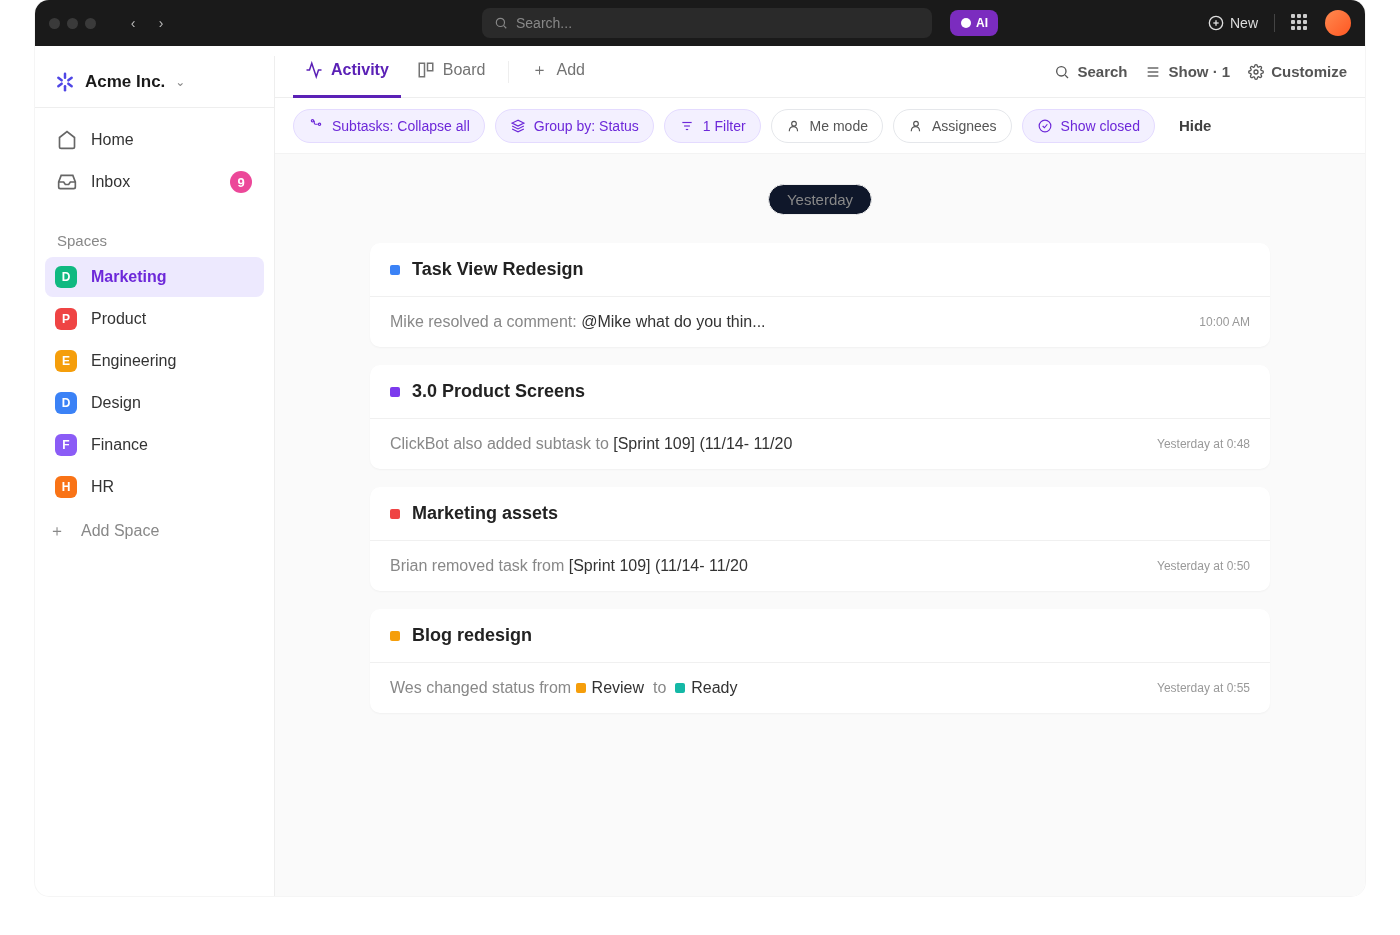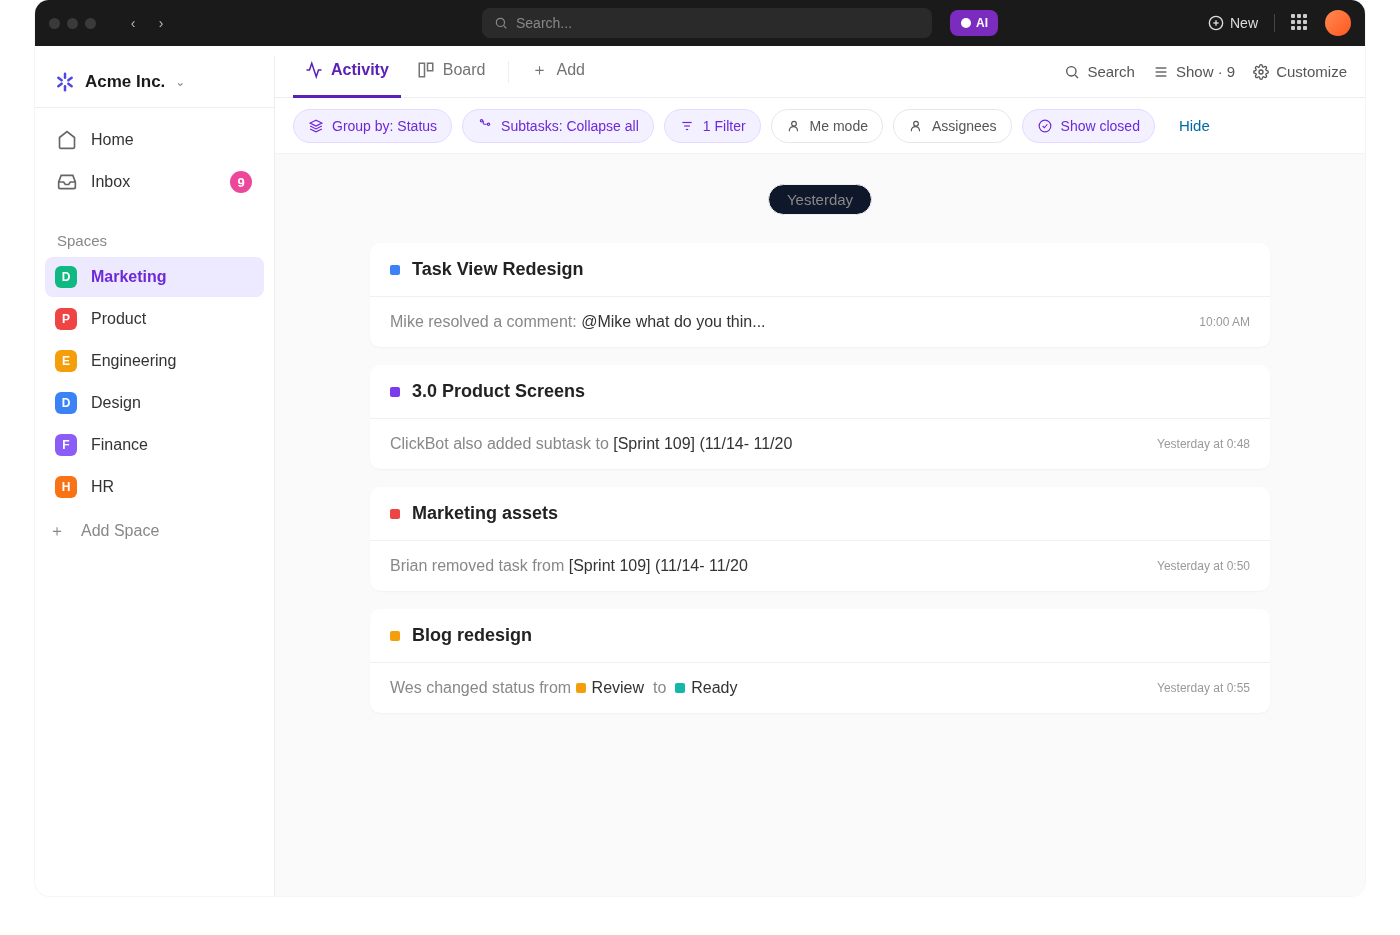--- a/index.html
+++ b/index.html
@@ -43,28 +43,28 @@
 .addspace .plus { width:20px; height:20px; display:flex; align-items:center; justify-content:center;}
 
 
 .main { flex:1; display:flex; flex-direction:column; background:#fff;}
 .tabs { height:52px; border-bottom:1px solid #eee; display:flex; align-items:center; padding:0 18px; gap:4px;}
 .tab { height:52px; display:flex; align-items:center; gap:8px; padding:0 12px; color:#737373; font-size:16px; font-weight:500; cursor:pointer; border-bottom:3px solid transparent;}
 .tab.active { color:#5b21b6; border-bottom-color:#5b21b6; font-weight:700;}
 .tab .ico { width:18px; height:18px; display:flex; align-items:center; justify-content:center;}
 .tabsep { width:1px; height:22px; background:#eee; margin:0 6px;}
 .tabs-right { margin-left:auto; display:flex; align-items:center; gap:18px; color:#555; font-size:15px;}
-.tabs-right .item { display:flex; align-items:center; gap:7px; cursor:pointer;}
+.tabs-right .item { display:flex; align-items:center; gap:7px; cursor:pointer;font-weight:bold;}
 
 
 .filters { height:56px; display:flex; align-items:center; padding:0 18px; gap:10px; border-bottom:1px solid #f3f3f3;}
 .pill { height:34px; border:1px solid #e5e7eb; border-radius:18px; display:flex; align-items:center; gap:8px; padding:0 14px; font-size:14px; color:#555; cursor:pointer; background:#fff;}
 .pill.purple { background:#f3f0ff; border-color:#e4dbff; color:#6d28d9;}
 .pill .ico { width:16px; height:16px; display:flex; align-items:center; justify-content:center;}
-.hidebtn { margin-left:14px; color:#0369a1; font-size:15px; cursor:pointer;}
+.hidebtn { margin-left:14px; color:#404040; font-size:15px; cursor:pointer;font-weight:bold;}
 
 
 .content { flex:1; background:#fafafa; padding:30px 0; overflow:auto;}
 .daylabel { margin:0 auto 28px; width:fit-content; background:#0f172a; border:1px solid #eee; border-radius:18px; padding:6px 18px; color:#888; font-size:15px;}
 .cards { width:900px; margin:0 auto; display:flex; flex-direction:column; gap:18px;}
 .card { background:#fff; border-radius:10px; box-shadow:0 1px 2px rgba(0,0,0,0.04);}
 .card-head { padding:16px 20px; display:flex; align-items:center; gap:12px;}
 .bullet { width:10px; height:10px; border-radius:2px;}
 .card-title { font-size:18px; font-weight:700; color:#222;}
 .card-body { border-top:1px solid #f0f0f0; padding:16px 20px; display:flex; align-items:center; font-size:16px; color:#888;}
@@ -226,52 +226,52 @@
                 <line x1="21" y1="21" x2="16.65" y2="16.65"></line>
               </svg>
             <span>Search</span>
           </div>
           <div class="item">
             <svg width="16" height="16" viewBox="0 0 24 24" fill="none" stroke="currentColor" stroke-width="2">
                 <line x1="4" y1="6" x2="20" y2="6"></line>
                 <line x1="4" y1="12" x2="20" y2="12"></line>
                 <line x1="4" y1="18" x2="20" y2="18"></line>
               </svg>
-            <span>Show · 9</span>
+            <span>Show · 1</span>
           </div>
           <div class="item">
             <svg width="16" height="16" viewBox="0 0 24 24" fill="none" stroke="currentColor" stroke-width="2">
                 <circle cx="12" cy="12" r="3"></circle>
                 <path d="M19.4 15a1.65 1.65 0 00.33 1.82l.06.06a2 2 0 11-2.83 2.83l-.06-.06a1.65 1.65 0 00-1.82-.33 1.65 1.65 0 00-1 1.51V21a2 2 0 01-4 0v-.09A1.65 1.65 0 009 19.4a1.65 1.65 0 00-1.82.33l-.06.06a2 2 0 11-2.83-2.83l.06-.06a1.65 1.65 0 00.33-1.82 1.65 1.65 0 00-1.51-1H3a2 2 0 010-4h.09A1.65 1.65 0 004.6 9a1.65 1.65 0 00-.33-1.82l-.06-.06a2 2 0 112.83-2.83l.06.06a1.65 1.65 0 001.82.33H9a1.65 1.65 0 001-1.51V3a2 2 0 014 0v.09a1.65 1.65 0 001 1.51 1.65 1.65 0 001.82-.33l.06-.06a2 2 0 112.83 2.83l-.06.06a1.65 1.65 0 00-.33 1.82V9a1.65 1.65 0 001.51 1H21a2 2 0 010 4h-.09a1.65 1.65 0 00-1.51 1z"></path>
               </svg>
             <span>Customize</span>
           </div>
         </div>
       </div>
 
       <div class="filters">
         <div class="pill purple">
           <span class="ico">
               <svg width="14" height="14" viewBox="0 0 24 24" fill="none" stroke="currentColor" stroke-width="2">
+                <path d="M9 3v4a2 2 0 002 2h4"></path>
+                <circle cx="6" cy="3" r="2"></circle>
+                <circle cx="18" cy="9" r="2"></circle>
+              </svg>
+            </span>
+          <span>Subtasks: Collapse all</span>
+        </div>
+        <div class="pill purple">
+          <span class="ico">
+              <svg width="14" height="14" viewBox="0 0 24 24" fill="none" stroke="currentColor" stroke-width="2">
                 <polygon points="12 2 2 7 12 12 22 7 12 2"></polygon>
                 <polyline points="2 17 12 22 22 17"></polyline>
                 <polyline points="2 12 12 17 22 12"></polyline>
               </svg>
             </span>
           <span>Group by: Status</span>
-        </div>
-        <div class="pill purple">
-          <span class="ico">
-              <svg width="14" height="14" viewBox="0 0 24 24" fill="none" stroke="currentColor" stroke-width="2">
-                <path d="M9 3v4a2 2 0 002 2h4"></path>
-                <circle cx="6" cy="3" r="2"></circle>
-                <circle cx="18" cy="9" r="2"></circle>
-              </svg>
-            </span>
-          <span>Subtasks: Collapse all</span>
         </div>
         <div class="pill purple">
           <span class="ico">
               <svg width="14" height="14" viewBox="0 0 24 24" fill="none" stroke="currentColor" stroke-width="2">
                 <line x1="4" y1="6" x2="20" y2="6"></line>
                 <line x1="7" y1="12" x2="17" y2="12"></line>
                 <line x1="10" y1="18" x2="14" y2="18"></line>
               </svg>
             </span>
           <span>1 Filter</span>

